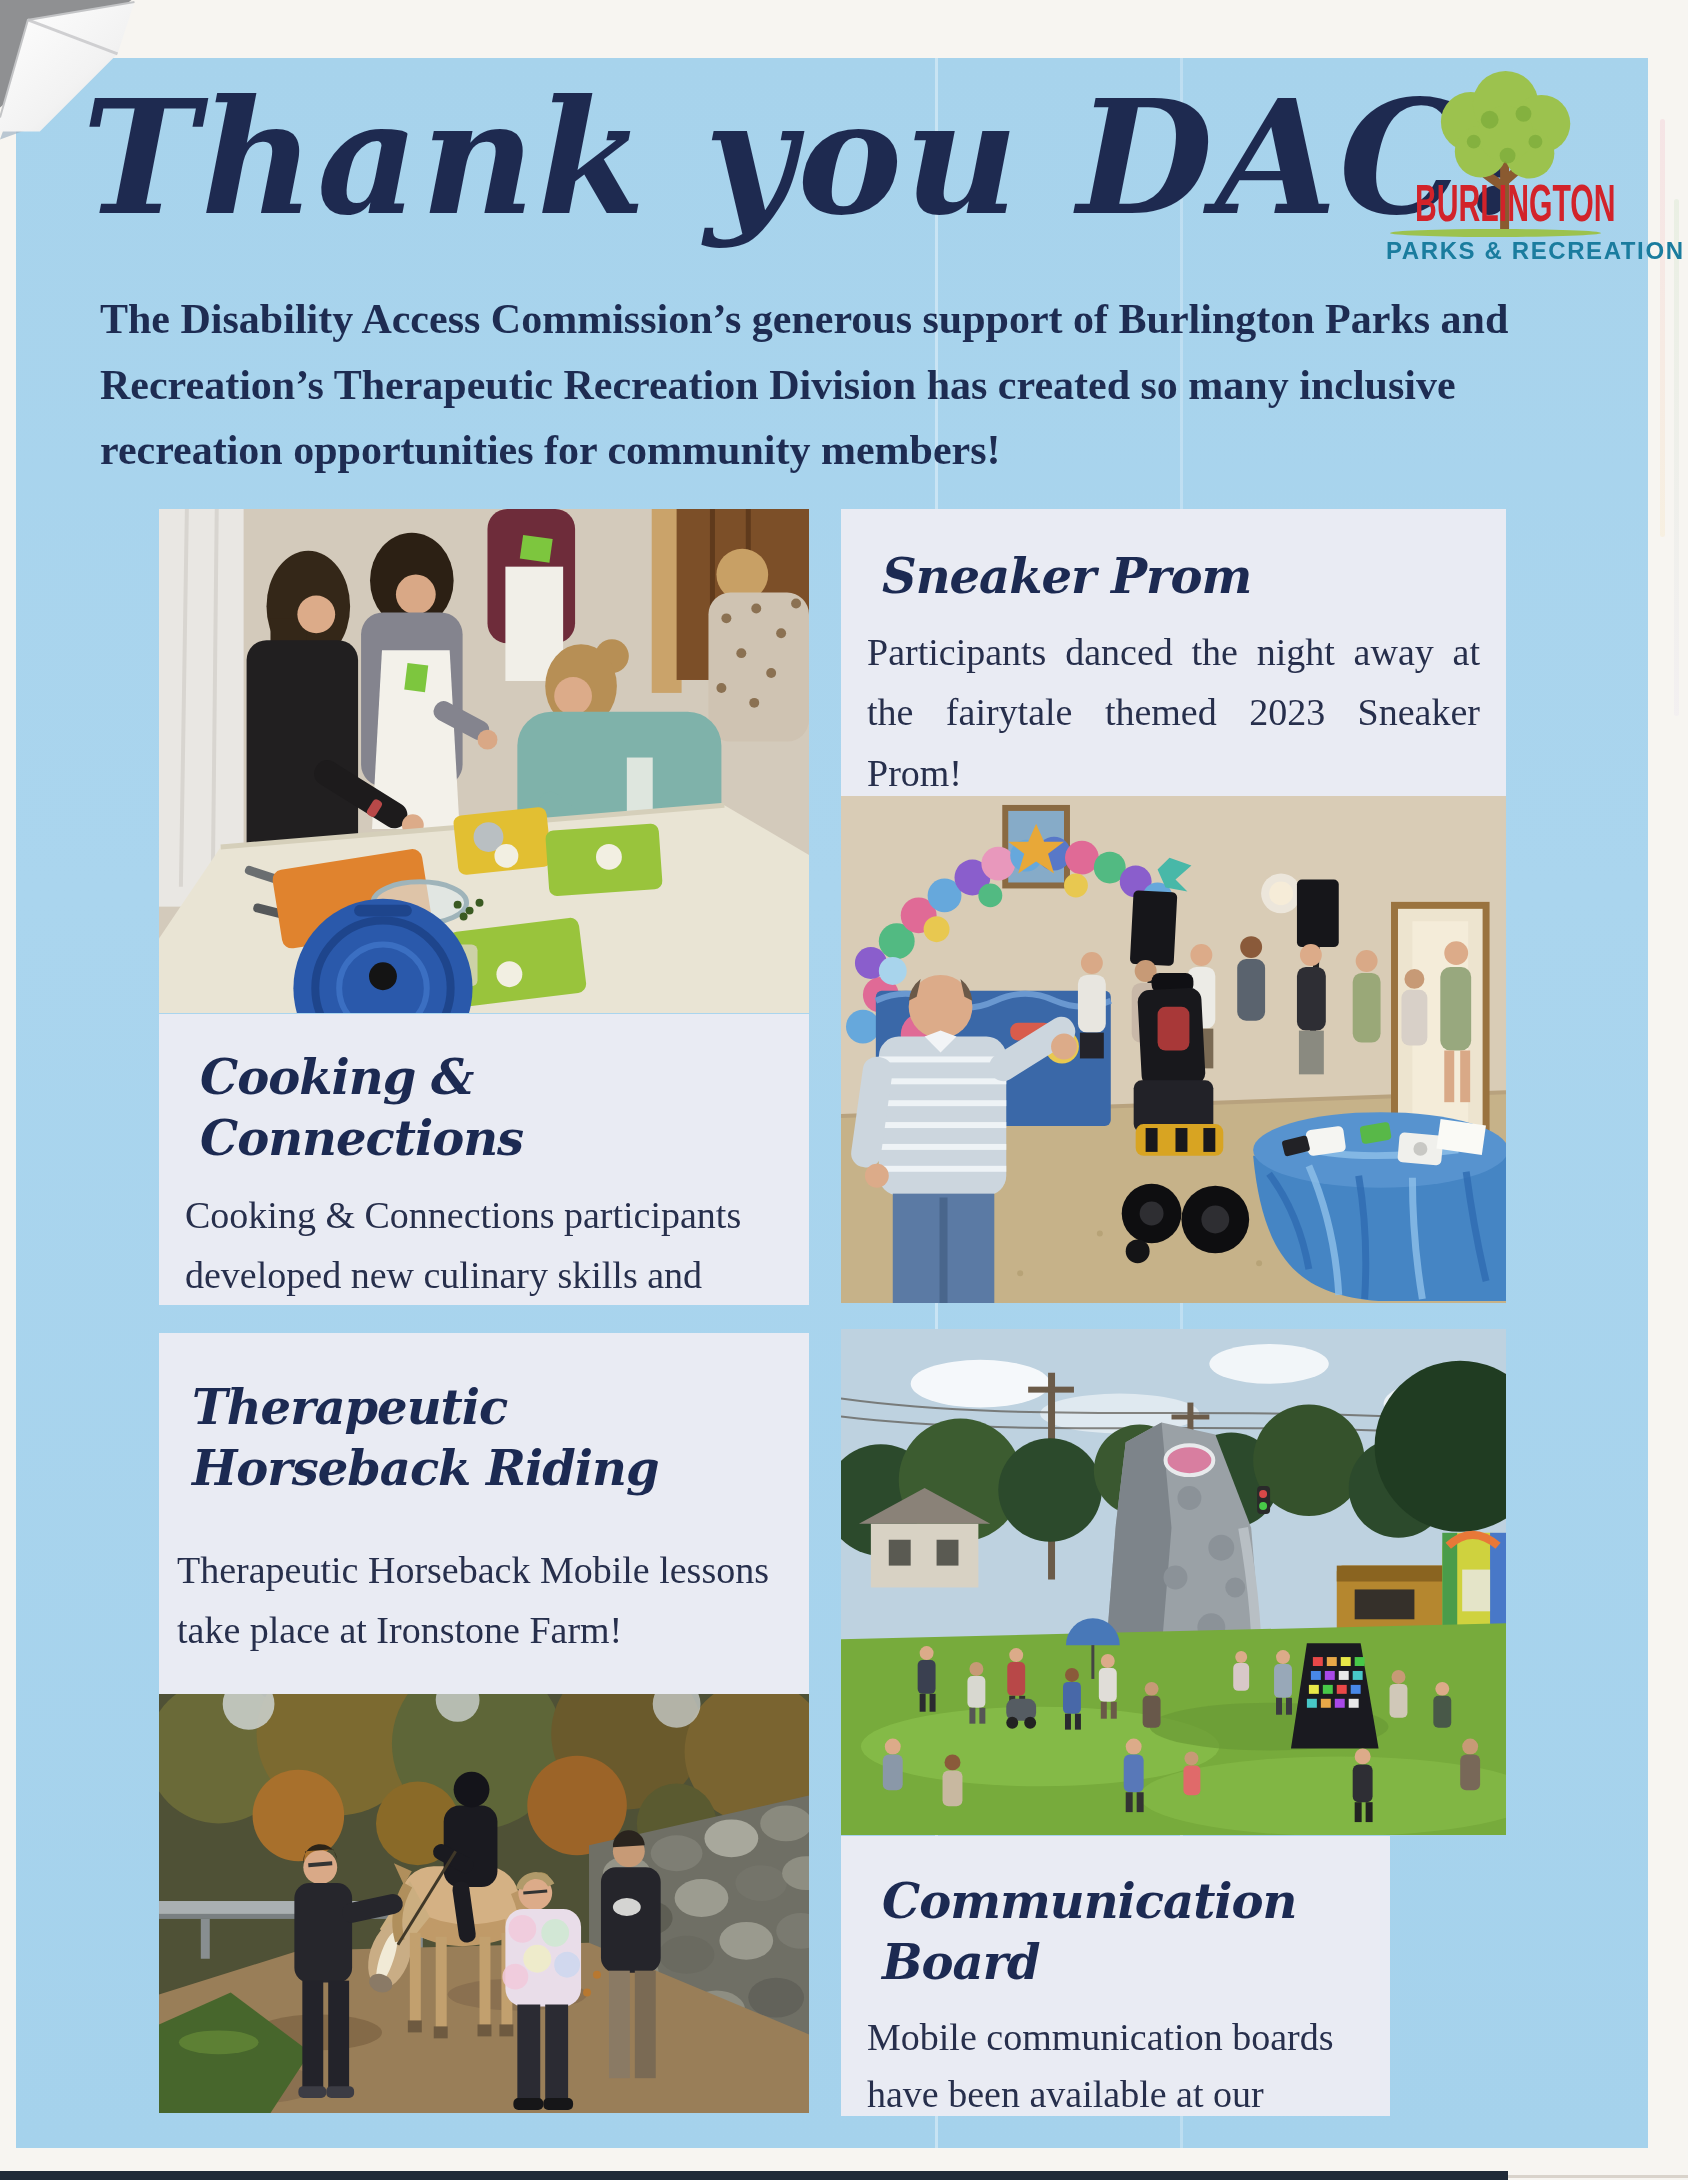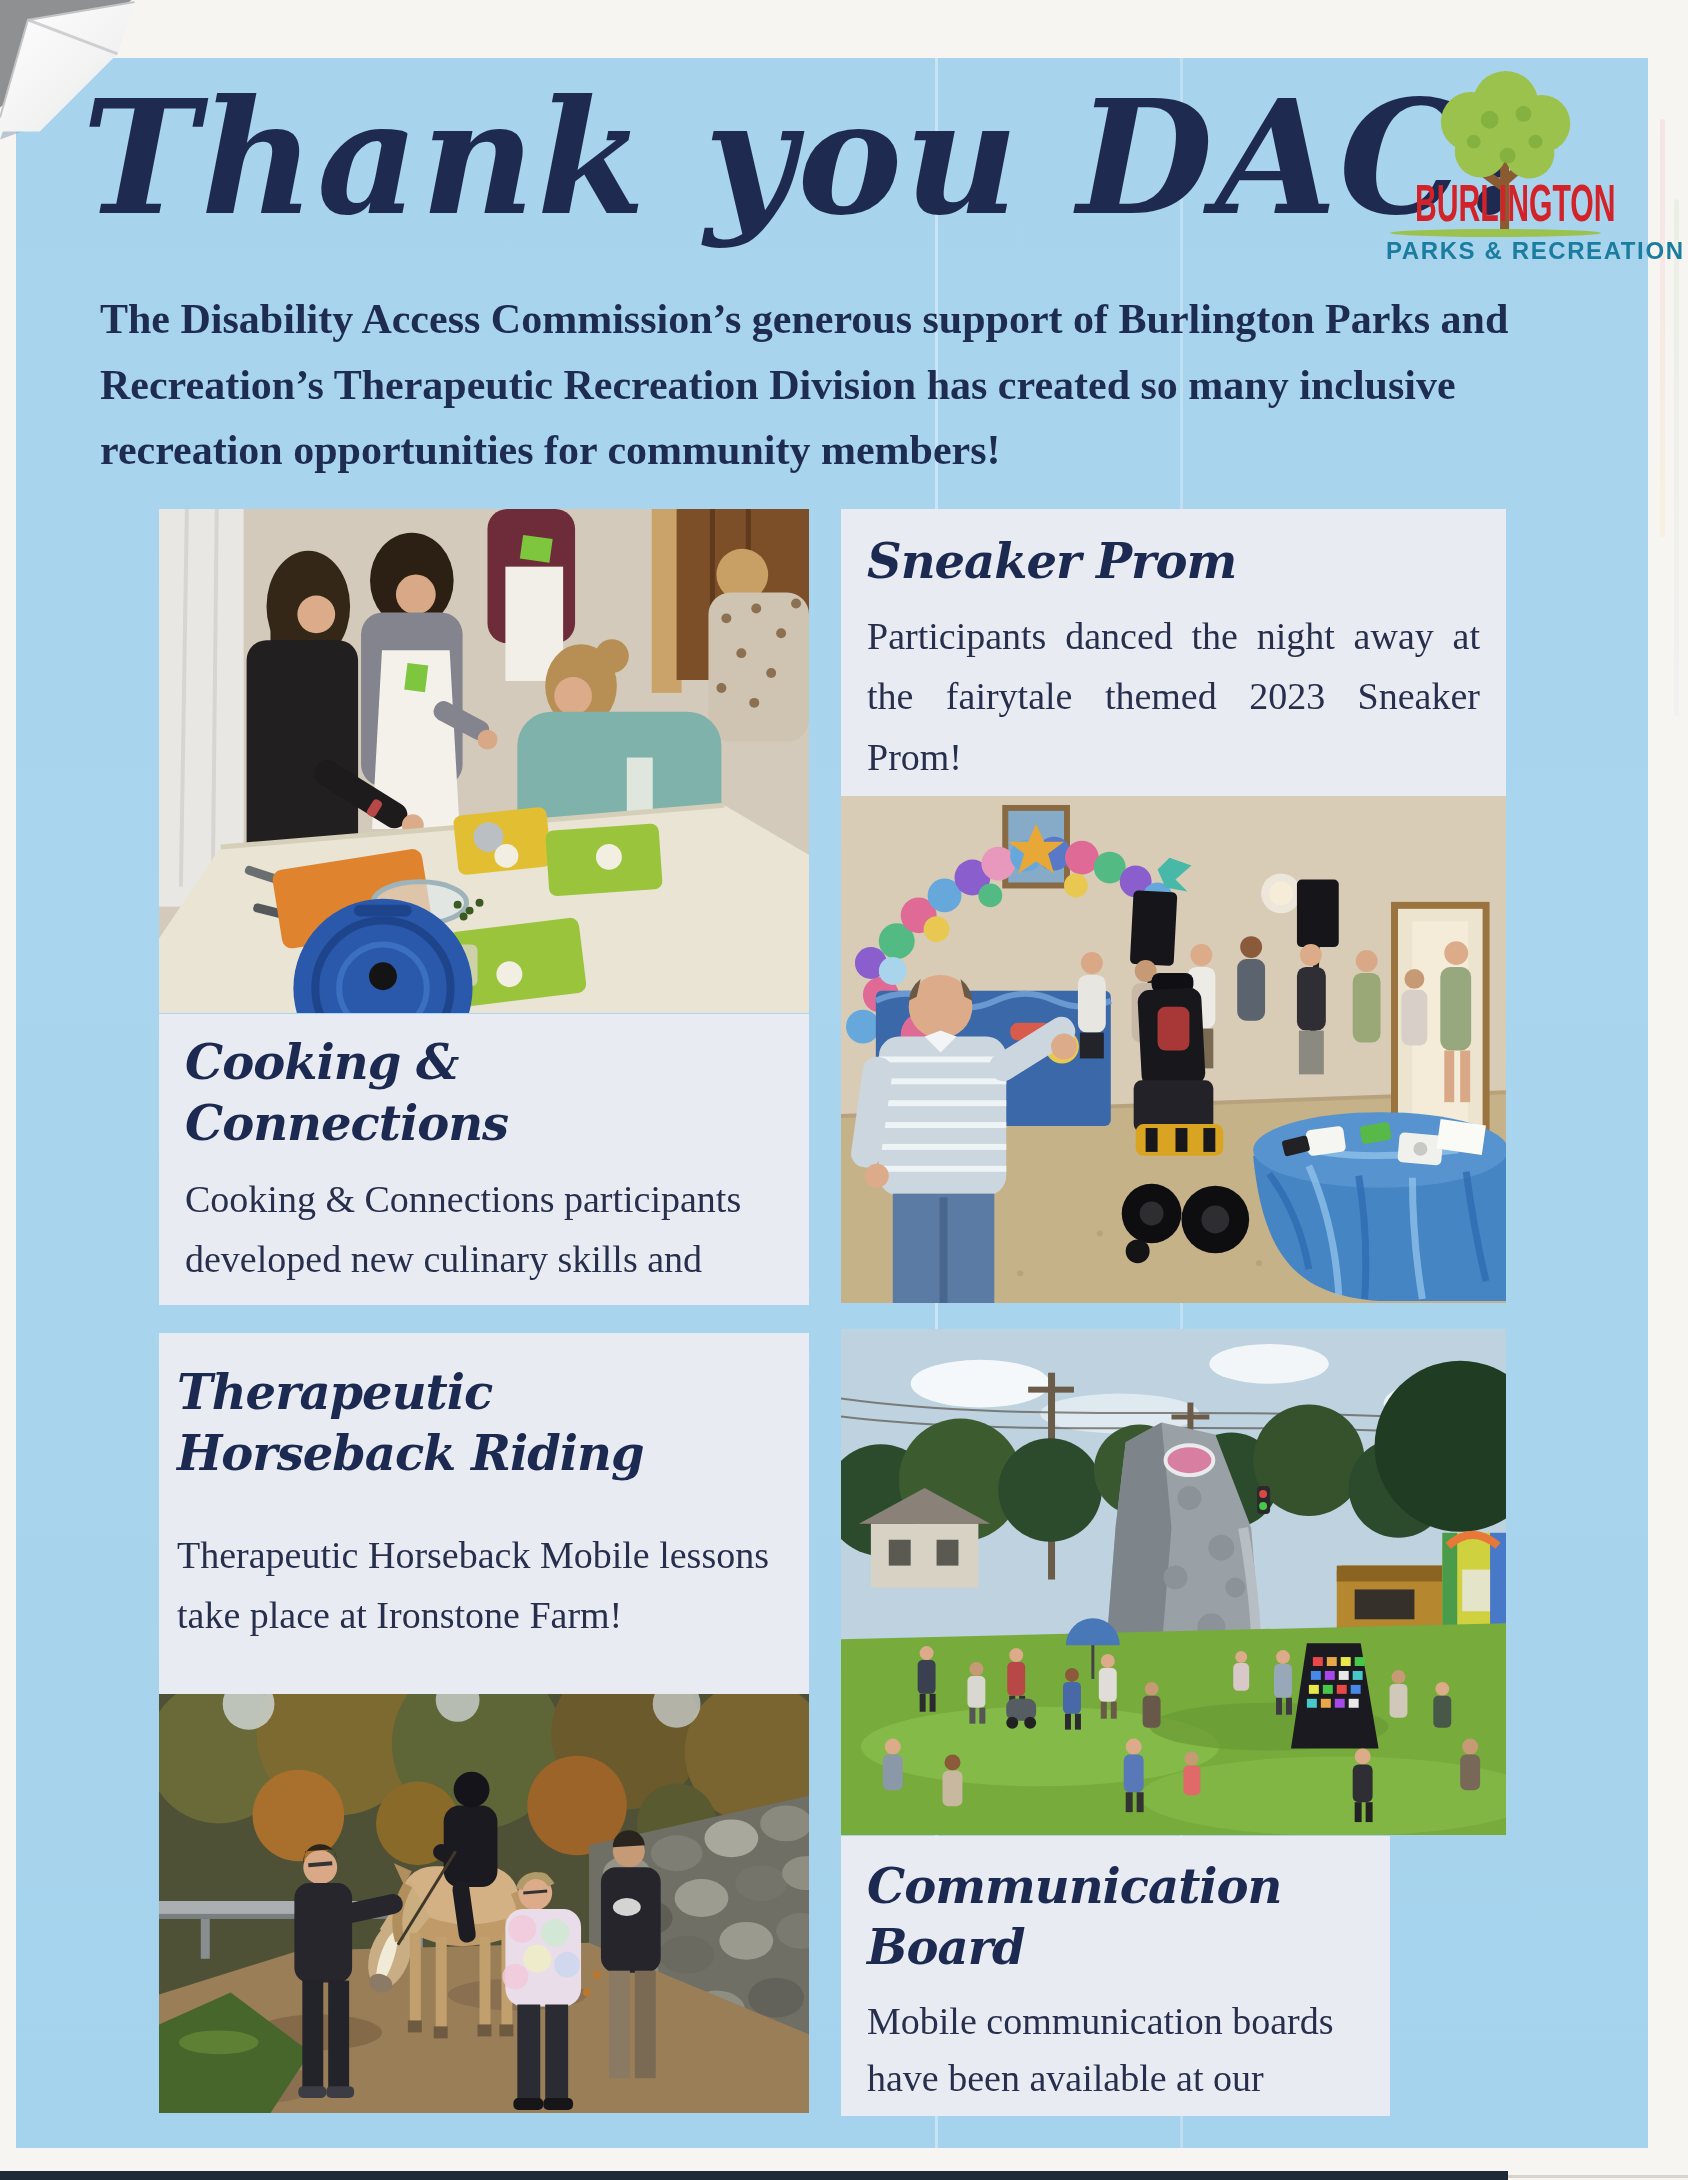--- a/index.html
+++ b/index.html
@@ -15,21 +15,21 @@
       line-height:1.56;color:#1e2c52;}
   .logo{left:1378px;top:70px;width:289px;height:209px;}
   .logo-name{position:absolute;left:37px;top:103px;font-family:"Liberation Sans",sans-serif;
       font-weight:bold;font-size:52px;color:#d2232a;transform:scaleX(.58);transform-origin:left top;
       white-space:nowrap;letter-spacing:0px;}
   .logo-tagline{position:absolute;left:8px;top:167px;font-family:"Liberation Sans",sans-serif;
       font-weight:bold;font-size:24px;letter-spacing:1.6px;color:#1a7c9e;white-space:nowrap;}
   .logo-grass{position:absolute;left:12px;top:159px;width:211px;height:8px;border-radius:50%;
       background:#9cc24e;}
   .panel{background:#e9ebf3;overflow:hidden;box-sizing:border-box;}
-  .sect-heading{margin:0;font-family:"DejaVu Serif",serif;font-style:italic;font-weight:bold;
+  .sect-heading{margin:15px;font-family:"DejaVu Serif",serif;font-style:italic;font-weight:bold;
       font-size:48px;line-height:1.28;letter-spacing:-1px;color:#1c2a52;}
   .body-text{margin:14px 0 0 0;font-size:38px;line-height:1.58;color:#272f4c;}
   .justify{text-align:justify;}
   .photo{overflow:hidden;}
   .photo svg{display:block;width:100%;height:100%;}
   .streak{top:58px;height:2090px;width:3px;background:rgba(255,255,255,.38);}
   .edge-streak{width:5px;border-radius:3px;opacity:.28;}
   .bottom-bar{left:0;top:2171px;width:1508px;height:9px;background:#1f2a38;}
   .bottom-hairline{left:1508px;top:2175px;width:180px;height:3px;background:#d9d3cb;}
 </style>

